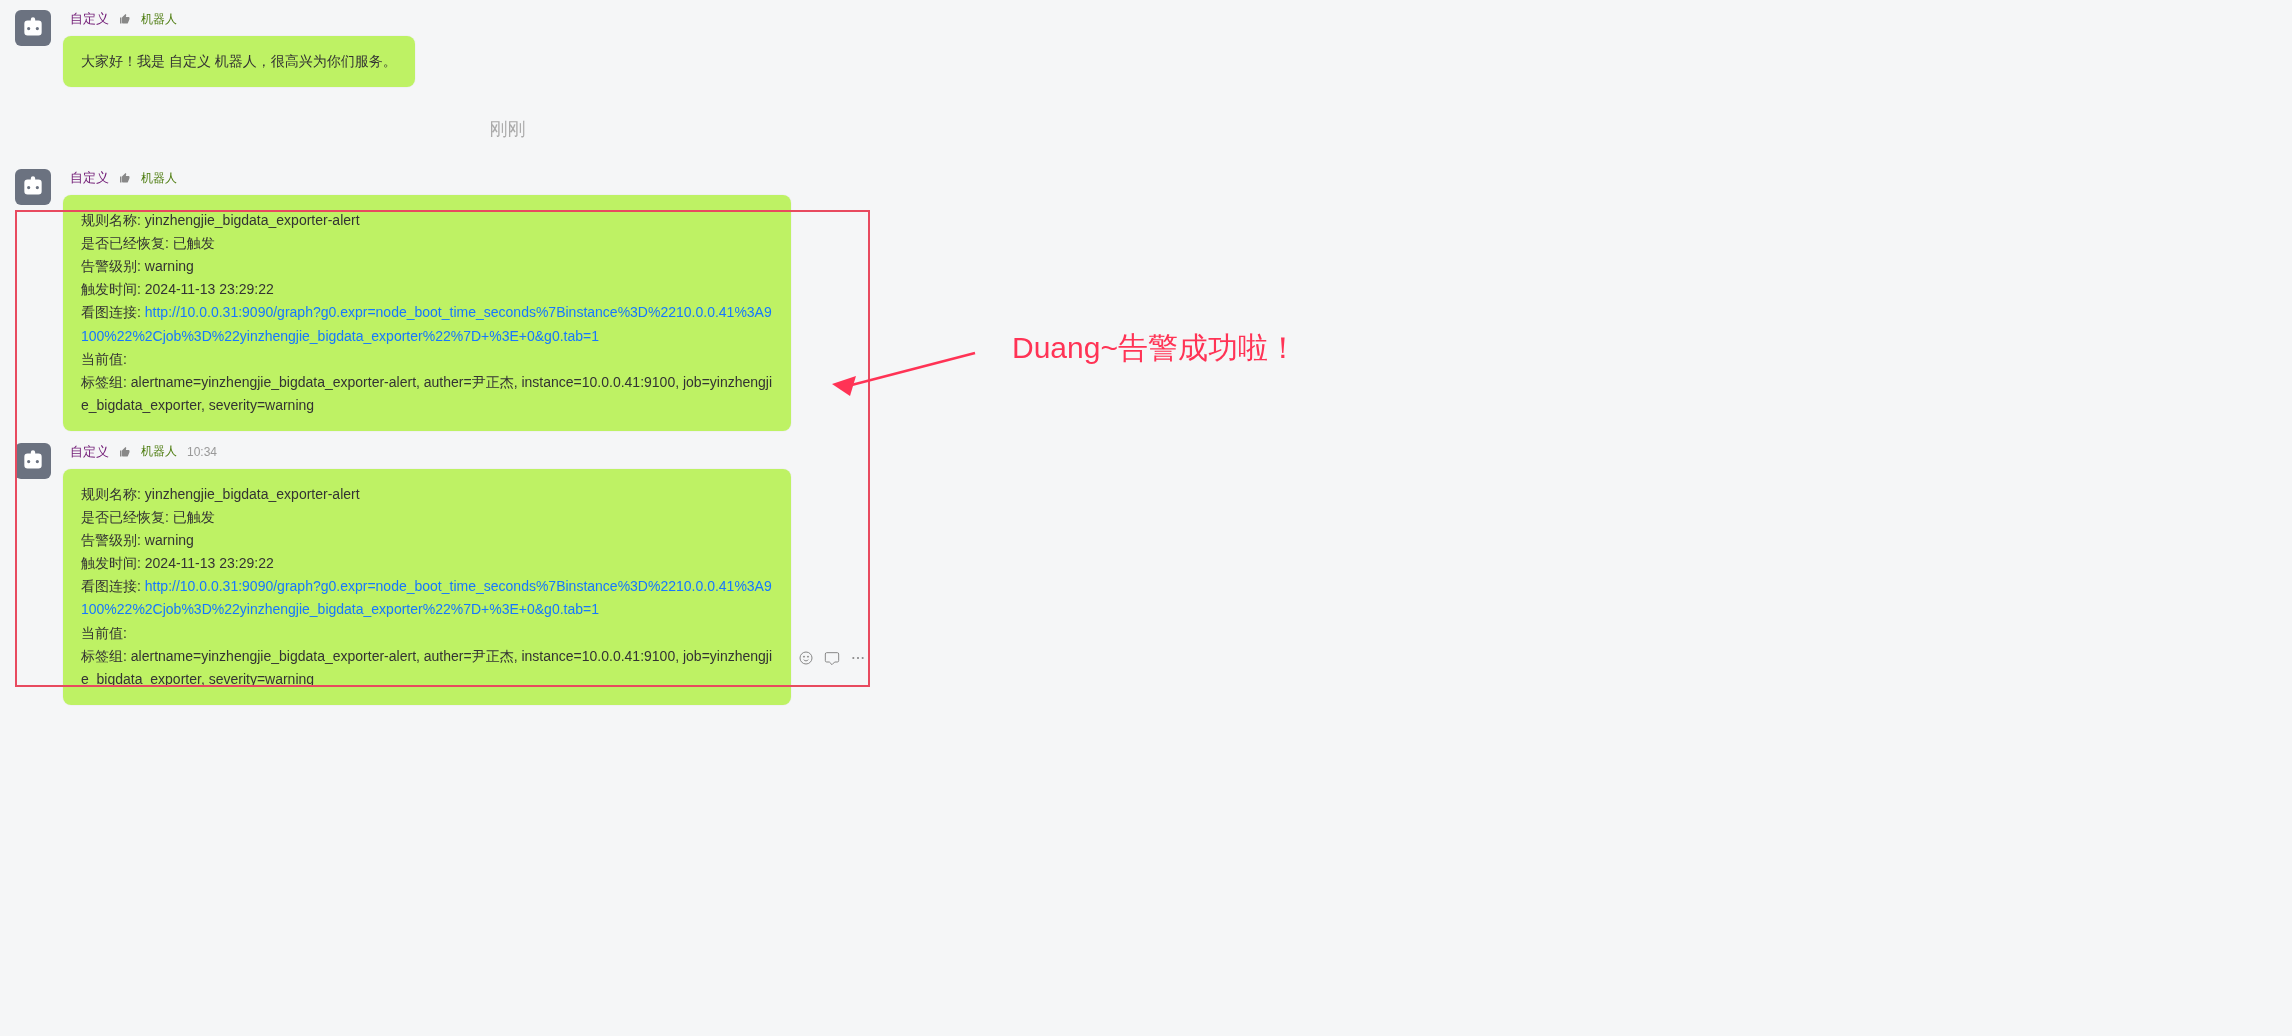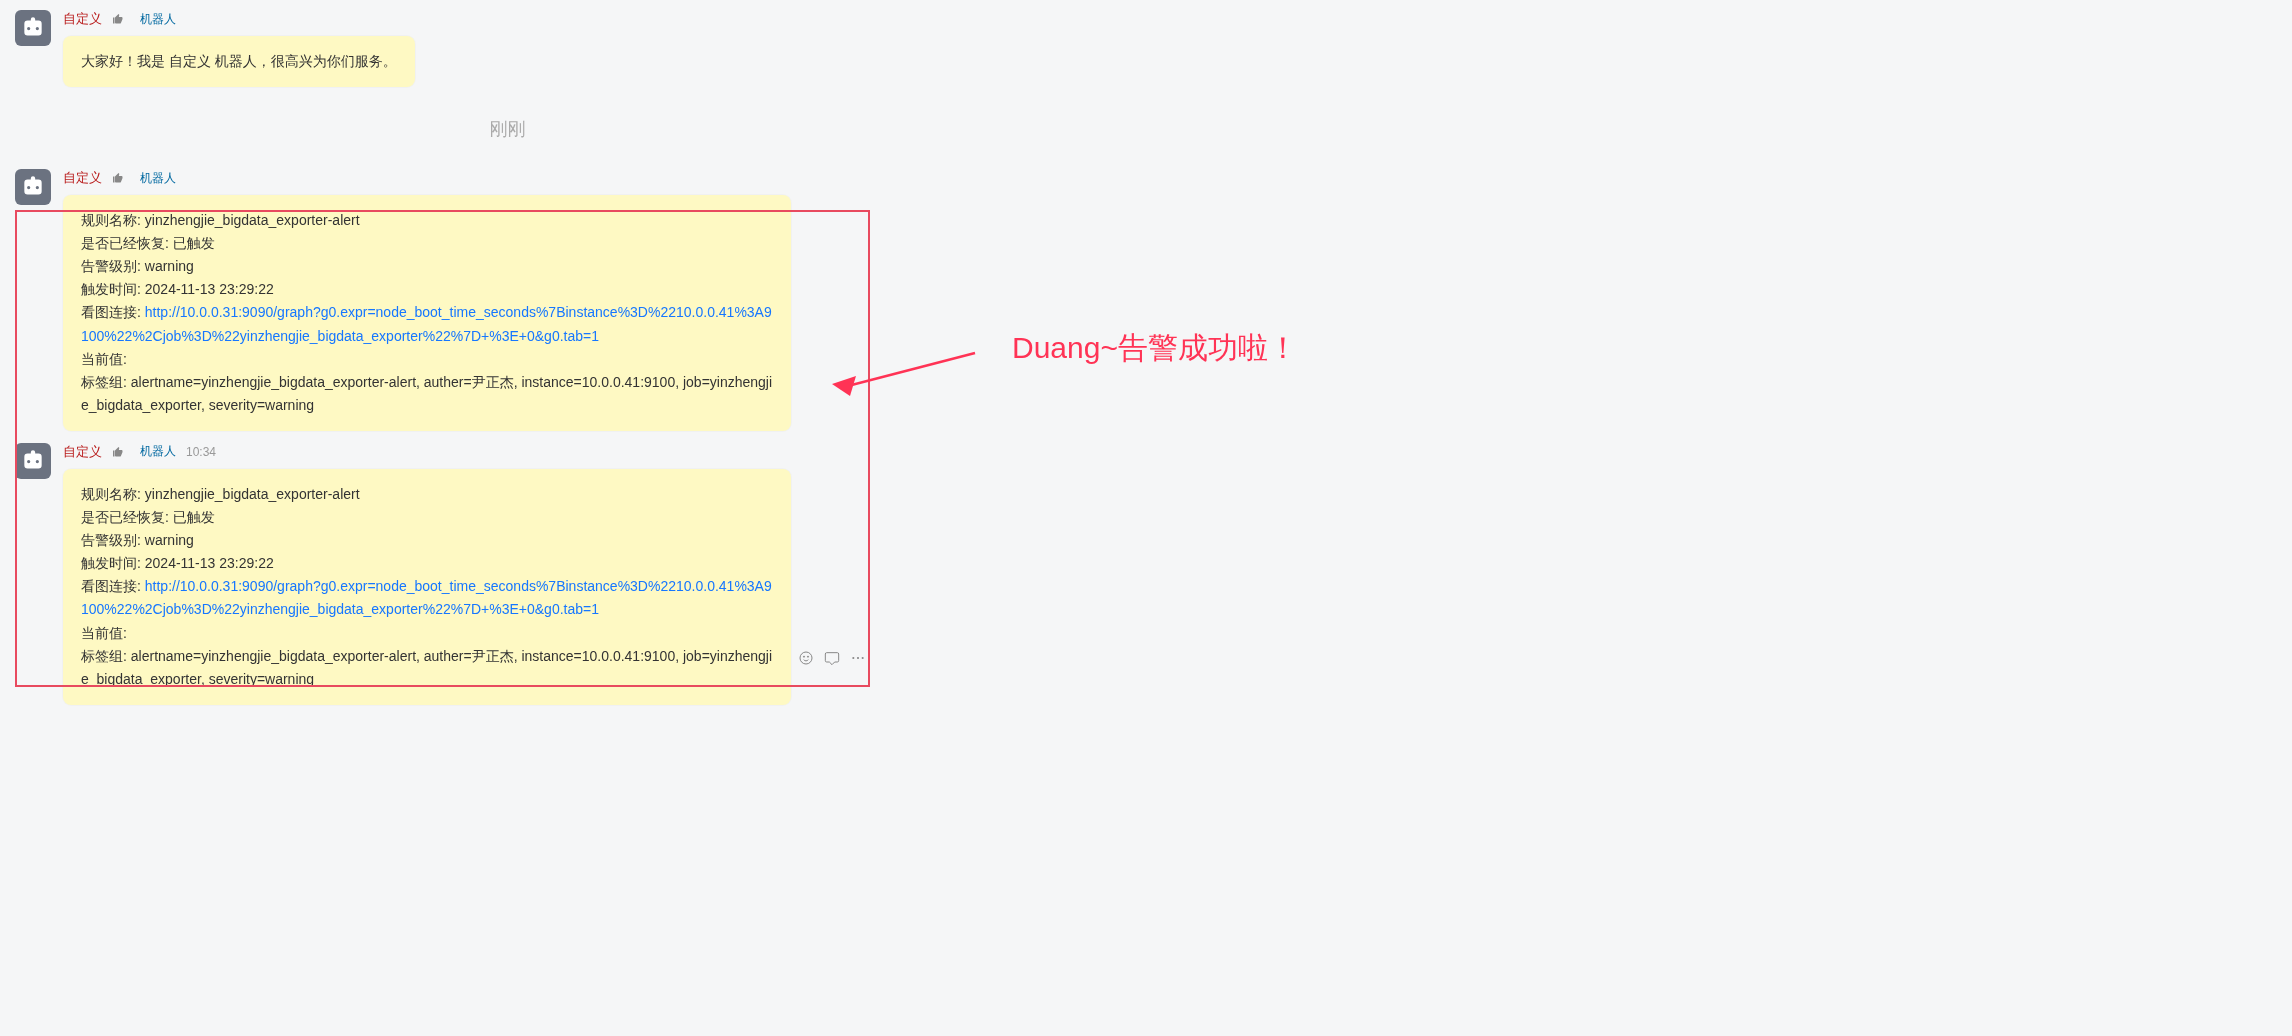--- a/index.html
+++ b/index.html
@@ -36,32 +36,32 @@
     .avatar svg { width: 26px; height: 26px; fill: #fff; }
     .msg-body { flex: 1; min-width: 0; }
     .sender-row {
       display: flex;
       align-items: center;
       gap: 10px;
       margin-bottom: 8px;
       font-size: 13px;
       color: #888;
     }
-    .sender-name { color: #b91c1c; }
+    .sender-name { color: #701a75; margin-left: 7px; }
     .bot-tag {
       display: inline-flex;
       align-items: center;
-      gap: 16px;
-      color: #0369a1;
+      gap: 10px;
+      color: #4d7c0f;
       font-size: 12px;
     }
     .bot-tag svg { width: 12px; height: 12px; fill: #888; }
     .msg-time { color: #999; font-size: 12px; }
     .bubble {
-      background: #fef9c3;
+      background: #bef264;
       border-radius: 8px;
       padding: 14px 18px;
       display: inline-block;
       max-width: 790px;
       line-height: 1.65;
       color: #333;
       font-size: 14px;
       box-shadow: 0 0 0 1px rgba(0,0,0,0.02);
     }
     .bubble .link { color: #1677ff; word-break: break-all; }

